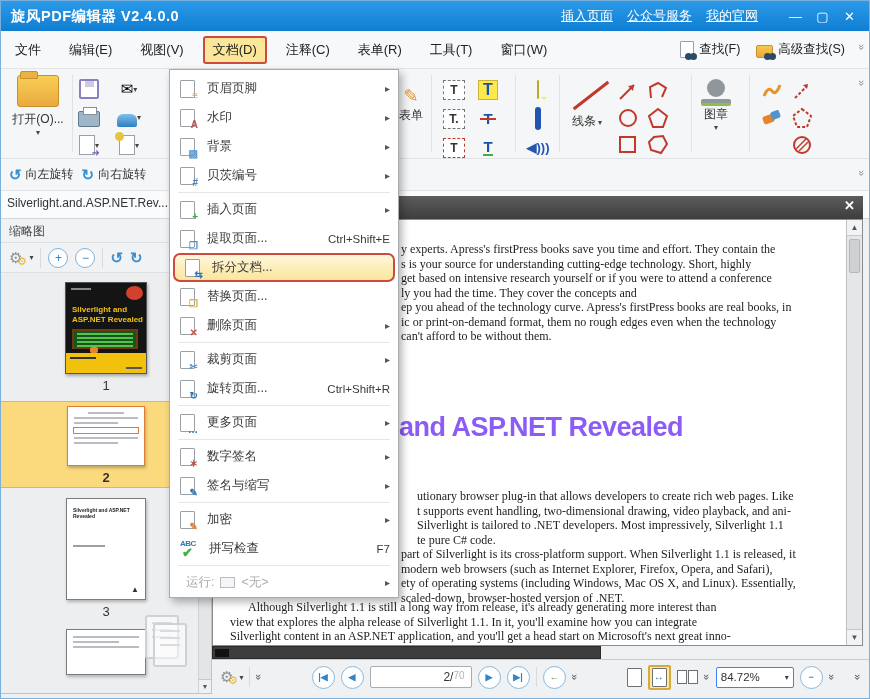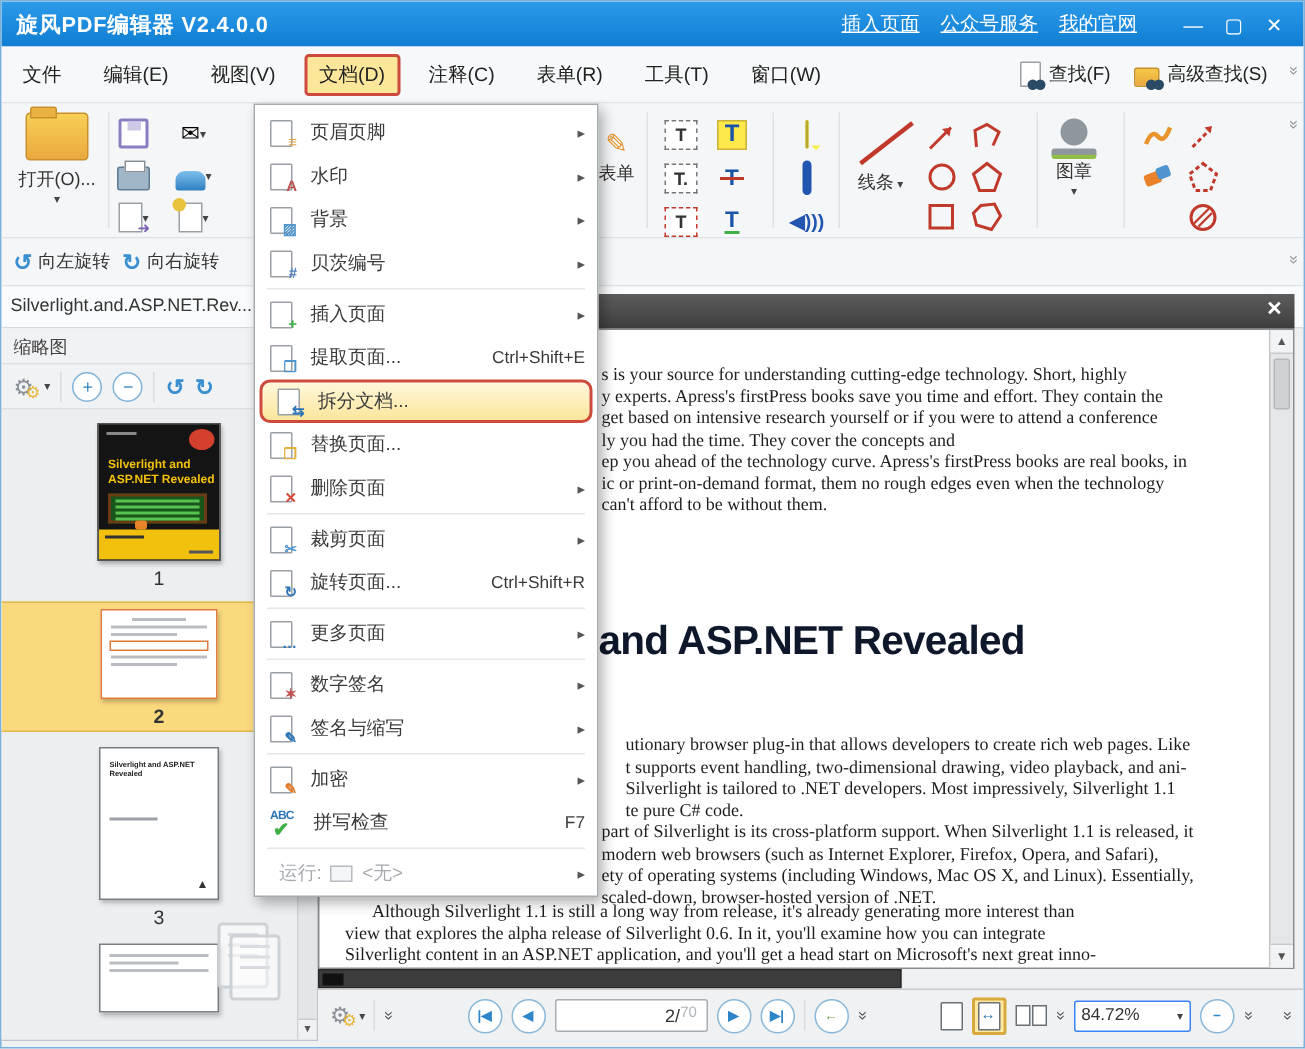--- a/index.html
+++ b/index.html
@@ -109,21 +109,21 @@
 
 
 .docarea{position:absolute;left:211px;top:218px;right:6px;height:427px;background:#fff;border:1px solid #8a8d90;z-index:4}
 .vscroll{position:absolute;right:0;top:0;bottom:0;width:16px;background:#e4e6e8;border-left:1px solid #c0c3c6}
 .vscroll .up{height:16px;background:#f2f3f4;border-bottom:1px solid #c6c9cc;color:#555;font-size:8px;text-align:center;line-height:16px;cursor:pointer}
 .vscroll .th{height:34px;margin:3px 2px;background:#cfd2d5;border:1px solid #b4b8bc;border-radius:2px}
 .vscroll .dn{position:absolute;bottom:0;left:0;right:0;height:16px;background:#f2f3f4;border-top:1px solid #c6c9cc;color:#555;font-size:8px;text-align:center;line-height:16px;cursor:pointer}
 .serif{font-family:"Liberation Serif",serif;font-size:12px;color:#1d1d1d;line-height:14.5px}
 .dl{white-space:nowrap}
 .p1{position:absolute;left:188px;top:22px}
-.dhead{position:absolute;left:186px;top:192px;font-size:27px;font-weight:bold;color:#0f172a;letter-spacing:-.5px;white-space:nowrap}
+.dhead{position:absolute;left:186px;top:192px;font-size:27px;font-weight:bold;color:#8b5cf6;letter-spacing:-.5px;white-space:nowrap}
 .p2{position:absolute;left:204px;top:269px}
 .p3{position:absolute;left:188px;top:327px}
 .p4{position:absolute;left:17px;top:380px}
 .p4 .dl:first-child{text-indent:18px}
 .hscroll{position:absolute;left:211px;top:645px;width:389px;height:13px;background:#3c3c3c;border:1px solid #2a2a2a;z-index:4}
 .hscroll i{position:absolute;left:2px;top:2px;width:14px;height:8px;background:#111}
 
 
 .dmenu{position:absolute;left:168px;top:68px;width:230px;height:529px;background:#fff;border:1px solid #a6abb0;box-shadow:3px 4px 8px rgba(0,0,0,.3);z-index:20;padding-top:4px}
 .mrow{display:flex;align-items:center;height:29px;padding:0 8px 0 10px;font-size:12.5px;color:#3a3a3a;cursor:pointer}
@@ -349,22 +349,22 @@
 
   <div class="tabrow">
     <span class="dtab">Silverlight.and.ASP.NET.Rev...</span>
   </div>
   <div class="dstrip">
     <span class="x">✕</span>
   </div>
 
   <div class="docarea">
     <div class="serif p1" id="para1">
+        <div class="dl">y experts. Apress's firstPress books save you time and effort. They contain the</div>
         <div class="dl">s is your source for understanding cutting-edge technology. Short, highly</div>
-        <div class="dl">y experts. Apress's firstPress books save you time and effort. They contain the</div>
         <div class="dl">get based on intensive research yourself or if you were to attend a conference</div>
         <div class="dl">ly you had the time. They cover the concepts and</div>
         <div class="dl">ep you ahead of the technology curve. Apress's firstPress books are real books, in</div>
         <div class="dl">ic or print-on-demand format, them no rough edges even when the technology</div>
         <div class="dl">can't afford to be without them.</div>
       </div>
     <div class="dhead">and ASP.NET Revealed</div>
     <div class="serif p2" id="para2">
         <div class="dl">utionary browser plug-in that allows developers to create rich web pages. Like</div>
         <div class="dl">t supports event handling, two-dimensional drawing, video playback, and ani-</div>
@@ -372,21 +372,21 @@
         <div class="dl">te pure C# code.</div>
       </div>
     <div class="serif p3" id="para3">
         <div class="dl">part of Silverlight is its cross-platform support. When Silverlight 1.1 is released, it</div>
         <div class="dl">modern web browsers (such as Internet Explorer, Firefox, Opera, and Safari),</div>
         <div class="dl">ety of operating systems (including Windows, Mac OS X, and Linux). Essentially,</div>
         <div class="dl">scaled-down, browser-hosted version of .NET.</div>
       </div>
     <div class="serif p4" id="para4">
         <div class="dl">Although Silverlight 1.1 is still a long way from release, it's already generating more interest than</div>
-        <div class="dl">view that explores the alpha release of Silverlight 0.6. In it, you'll examine how you can integrate</div>
+        <div class="dl">view that explores the alpha release of Silverlight 1.1. In it, you'll examine how you can integrate</div>
         <div class="dl">Silverlight content in an ASP.NET application, and you'll get a head start on Microsoft's next great inno-</div>
       </div>
     <div class="vscroll">
       <div class="up">▲</div>
       <div class="th"></div>
       <div class="dn">▼</div>
     </div>
   </div>
   <div class="hscroll">
       <i></i>

